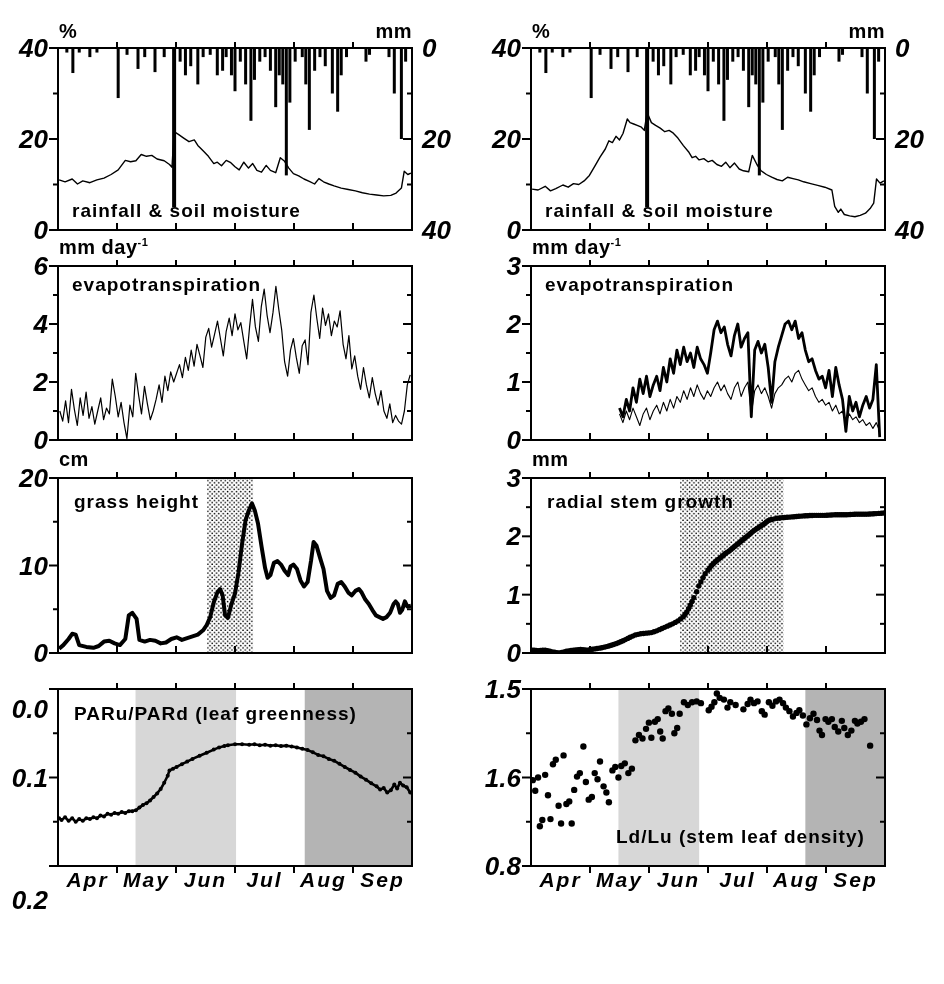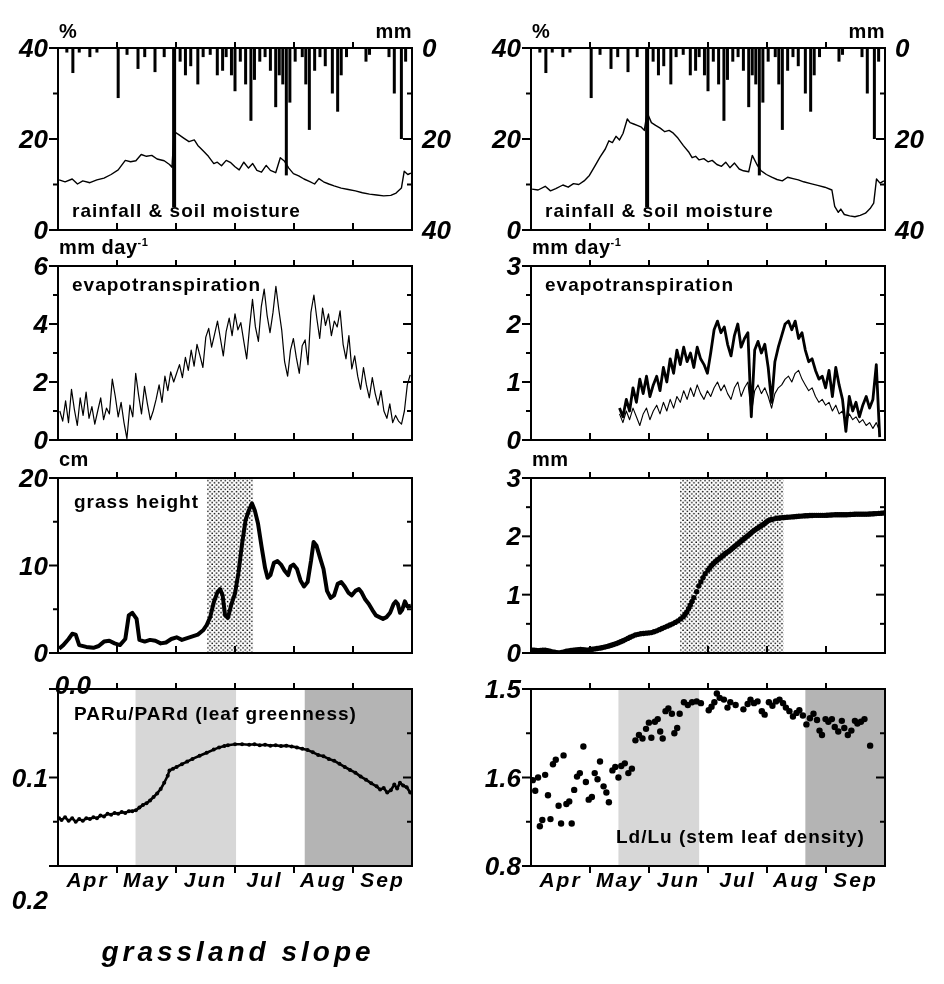--- a/index.html
+++ b/index.html
@@ -723,24 +723,24 @@
   <div class="abs unit" style="left:532px;top:236px;"><span>mm day</span><sup>-1</sup></div>
 
   <div class="abs unit" style="left:59px;top:448px;">cm</div>
   <div class="abs unit" style="left:532px;top:448px;">mm</div>
 
   <div class="abs plot-label" style="left:72px;top:200px;">rainfall &amp; soil moisture</div>
   <div class="abs plot-label" style="left:545px;top:200px;">rainfall &amp; soil moisture</div>
   <div class="abs plot-label" style="left:72px;top:274px;">evapotranspiration</div>
   <div class="abs plot-label" style="left:545px;top:274px;">evapotranspiration</div>
   <div class="abs plot-label" style="left:74px;top:491px;">grass height</div>
+  <div class="abs plot-label" style="left:547px;top:491px;">radial stem growth</div>
   <div class="abs plot-label" style="left:74px;top:703px;">PARu/PARd (leaf greenness)</div>
   <div class="abs plot-label" style="left:616px;top:826px;">Ld/Lu (stem leaf density)</div>
 
-  <div class="abs caption" style="left:238px;top:936px;">grassland slope</div>
 <div class="abs ytick left" style="left:0px;top:217px;">0</div>
     <div class="abs ytick left" style="left:0px;top:126px;">20</div>
     <div class="abs ytick left" style="left:0px;top:35px;">40</div>
     <div class="abs ytick right" style="left:422px;top:35px;">0</div>
     <div class="abs ytick right" style="left:422px;top:126px;">20</div>
     <div class="abs ytick right" style="left:422px;top:217px;">40</div>
     <div class="abs ytick left" style="left:473px;top:217px;">0</div>
     <div class="abs ytick left" style="left:473px;top:126px;">20</div>
     <div class="abs ytick left" style="left:473px;top:35px;">40</div>
     <div class="abs ytick right" style="left:895px;top:35px;">0</div>
@@ -754,21 +754,21 @@
     <div class="abs ytick left" style="left:473px;top:369px;">1</div>
     <div class="abs ytick left" style="left:473px;top:311px;">2</div>
     <div class="abs ytick left" style="left:473px;top:253px;">3</div>
     <div class="abs ytick left" style="left:0px;top:640px;">0</div>
     <div class="abs ytick left" style="left:0px;top:552.5px;">10</div>
     <div class="abs ytick left" style="left:0px;top:465px;">20</div>
     <div class="abs ytick left" style="left:473px;top:640px;">0</div>
     <div class="abs ytick left" style="left:473px;top:581.6666666666666px;">1</div>
     <div class="abs ytick left" style="left:473px;top:523.3333333333334px;">2</div>
     <div class="abs ytick left" style="left:473px;top:465px;">3</div>
-    <div class="abs ytick left" style="left:0px;top:672px;padding-left:43px;">0.0</div>
+    <div class="abs ytick left" style="left:0px;top:696px;">0.0</div>
     <div class="abs ytick left" style="left:0px;top:764.5px;">0.1</div>
     <div class="abs ytick left" style="left:0px;top:887px;">0.2</div>
     <div class="abs month" style="left:87.5px;top:868px;">Apr</div>
     <div class="abs month" style="left:146.5px;top:868px;">May</div>
     <div class="abs month" style="left:205.5px;top:868px;">Jun</div>
     <div class="abs month" style="left:264.5px;top:868px;">Jul</div>
     <div class="abs month" style="left:323.5px;top:868px;">Aug</div>
     <div class="abs month" style="left:382.5px;top:868px;">Sep</div>
     <div class="abs ytick left" style="left:473px;top:853px;">0.8</div>
     <div class="abs ytick left" style="left:473px;top:764.5px;">1.6</div>

